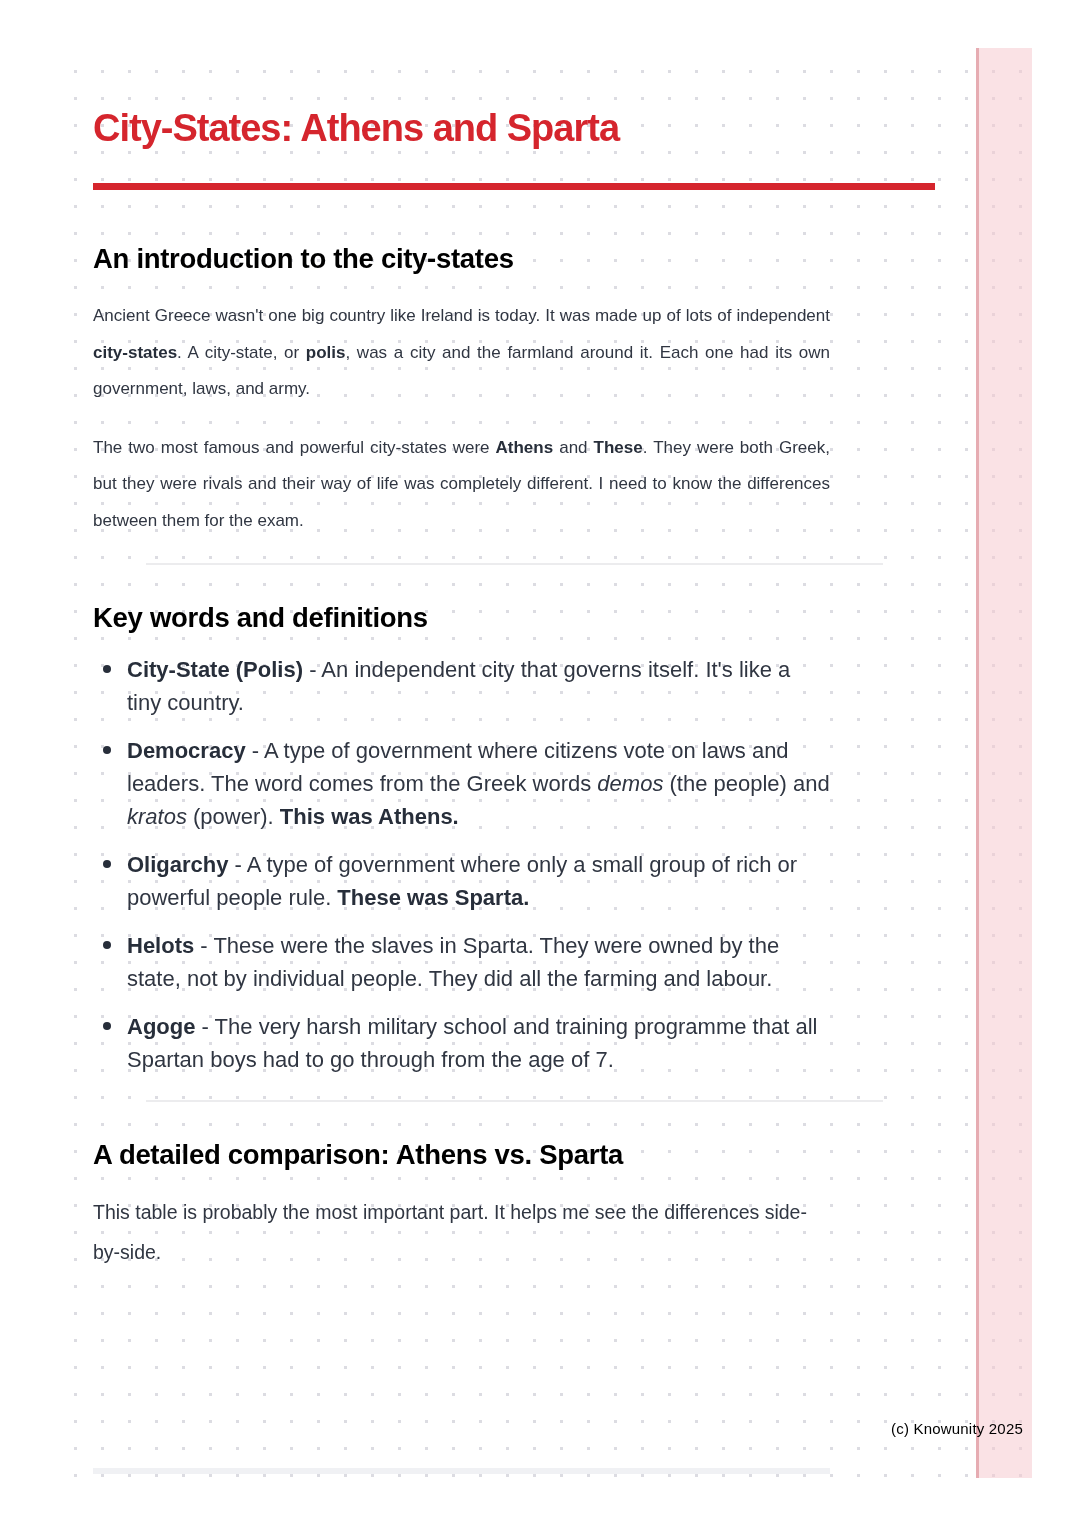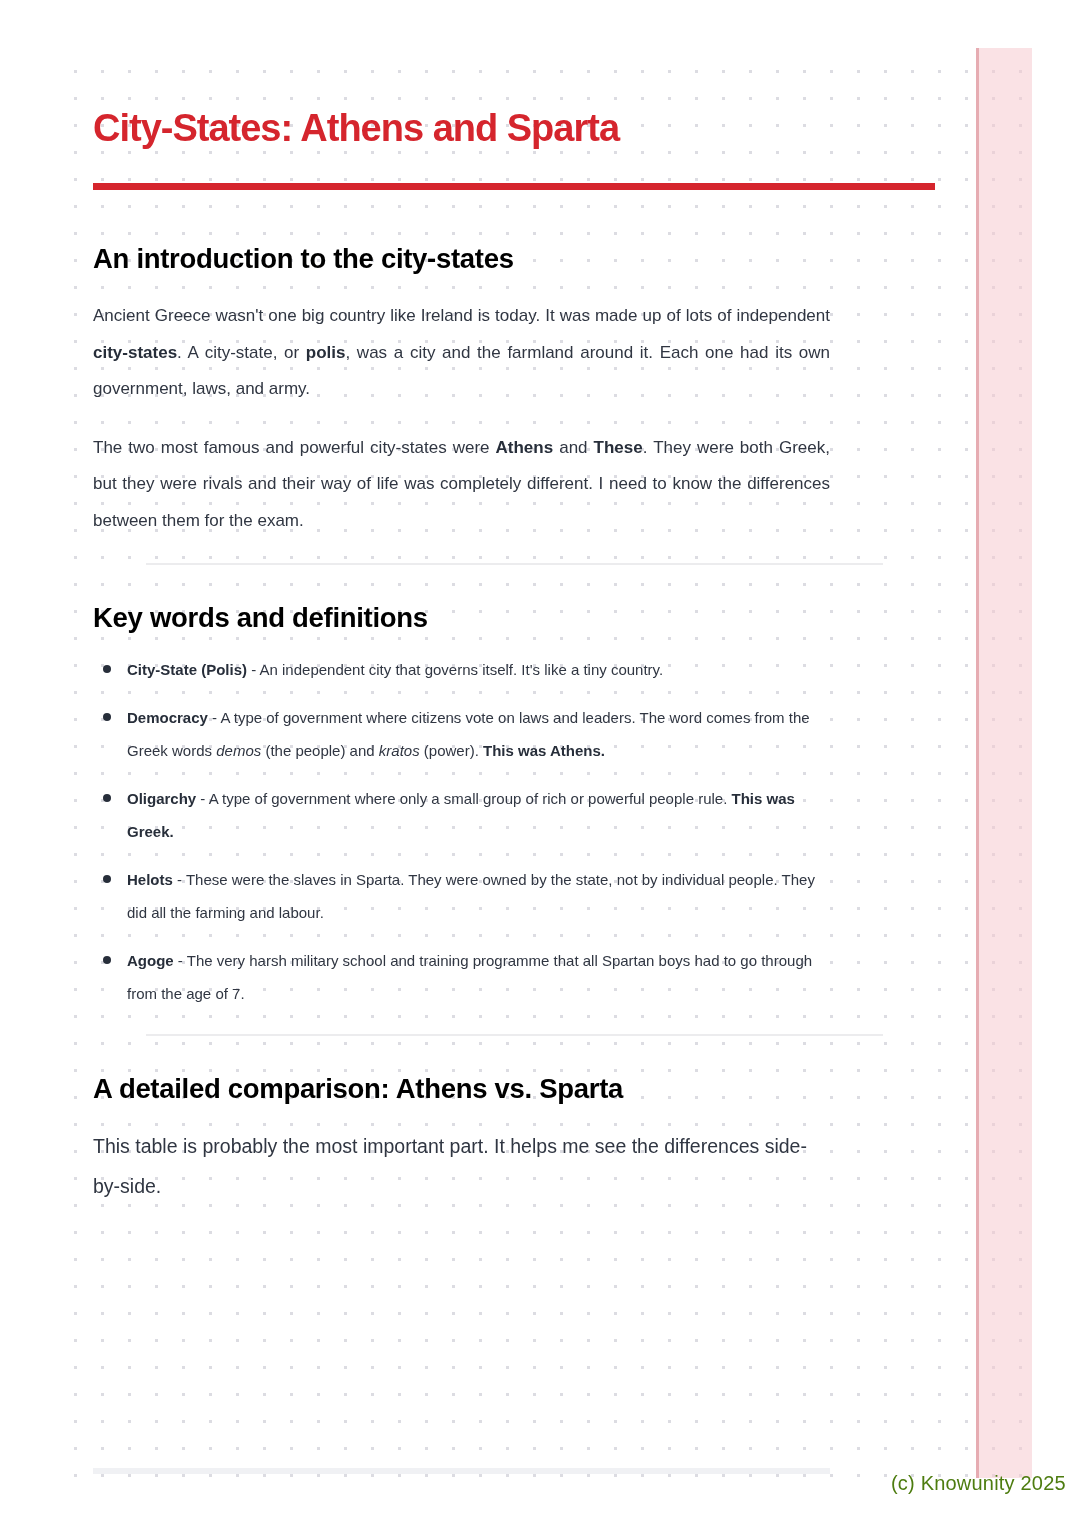--- a/index.html
+++ b/index.html
@@ -48,37 +48,37 @@
   .body-par strong, .keyword-list strong{font-weight:700;color:#272e3a;}
   .body-par em, .keyword-list em{}
   .section-divider{
     margin-top:24px;width:737px;height:2px;background:#ececee;border:none;
   }
   .keyword-list{
     margin:18px 0 0 0;padding:0;list-style:none;width:737px;
   }
   .keyword-list li{
     position:relative;padding-left:34px;margin-bottom:15px;
-    font-size:15px;line-height:33px;color:#303642;
+    font-size:22px;line-height:33px;color:#303642;
   }
   .keyword-list li::before{
     content:'';position:absolute;left:10px;top:12px;
     width:8px;height:8px;border-radius:50%;background:#272e3a;
   }
   .closing-par{
     margin:20px 0 0 0;width:737px;
     font-size:19.5px;line-height:40px;color:#303642;
   }
   .table-top-edge{
     position:absolute;left:93px;top:1468px;width:737px;height:6px;
     background:#f0f1f4;
   }
   .copyright-watermark{
-    position:absolute;left:891px;top:1472px;z-index:3;
-    font-size:20px;color:#4d7c0f;letter-spacing:0.2px;
+    position:absolute;left:891px;top:1420px;z-index:3;
+    font-size:15px;color:#000000;letter-spacing:0.2px;
   }
 </style>
 </head>
 <body>
 
 <div id="page">
 
   <div class="note-canvas">
     <div class="accent-stripe"></div>
   </div>
@@ -95,21 +95,21 @@
 
     <p class="body-par"><span>The two most famous and powerful city-states were </span><strong>Athens</strong><span> and </span><strong>These</strong><span>. They were both Greek, but they were rivals and their way of life was completely different. I need to know the differences between them for the exam.</span></p>
 
     <hr class="section-divider">
 
     <h2 class="section-heading sh-2">Key words and definitions</h2>
 
     <ul class="keyword-list">
         <li><strong>City-State (Polis)</strong><span> - An independent city that governs itself. It's like a tiny country.</span></li>
         <li><strong>Democracy</strong><span> - A type of government where citizens vote on laws and leaders. The word comes from the Greek words </span><em>demos</em><span> (the people) and </span><em>kratos</em><span> (power). </span><strong>This was Athens.</strong></li>
-        <li><strong>Oligarchy</strong><span> - A type of government where only a small group of rich or powerful people rule. </span><strong>This was Greek.</strong></li>
+        <li><strong>Oligarchy</strong><span> - A type of government where only a small group of rich or powerful people rule. </span><strong>These was Sparta.</strong></li>
         <li><strong>Helots</strong><span> - These were the slaves in Sparta. They were owned by the state, not by individual people. They did all the farming and labour.</span></li>
         <li><strong>Agoge</strong><span> - The very harsh military school and training programme that all Spartan boys had to go through from the age of 7.</span></li>
       </ul>
 
     <hr class="section-divider">
 
     <h2 class="section-heading sh-3">A detailed comparison: Athens vs. Sparta</h2>
 
     <p class="closing-par"><span>This table is probably the most important part. It helps me see the differences side-by-side.</span></p>
 

